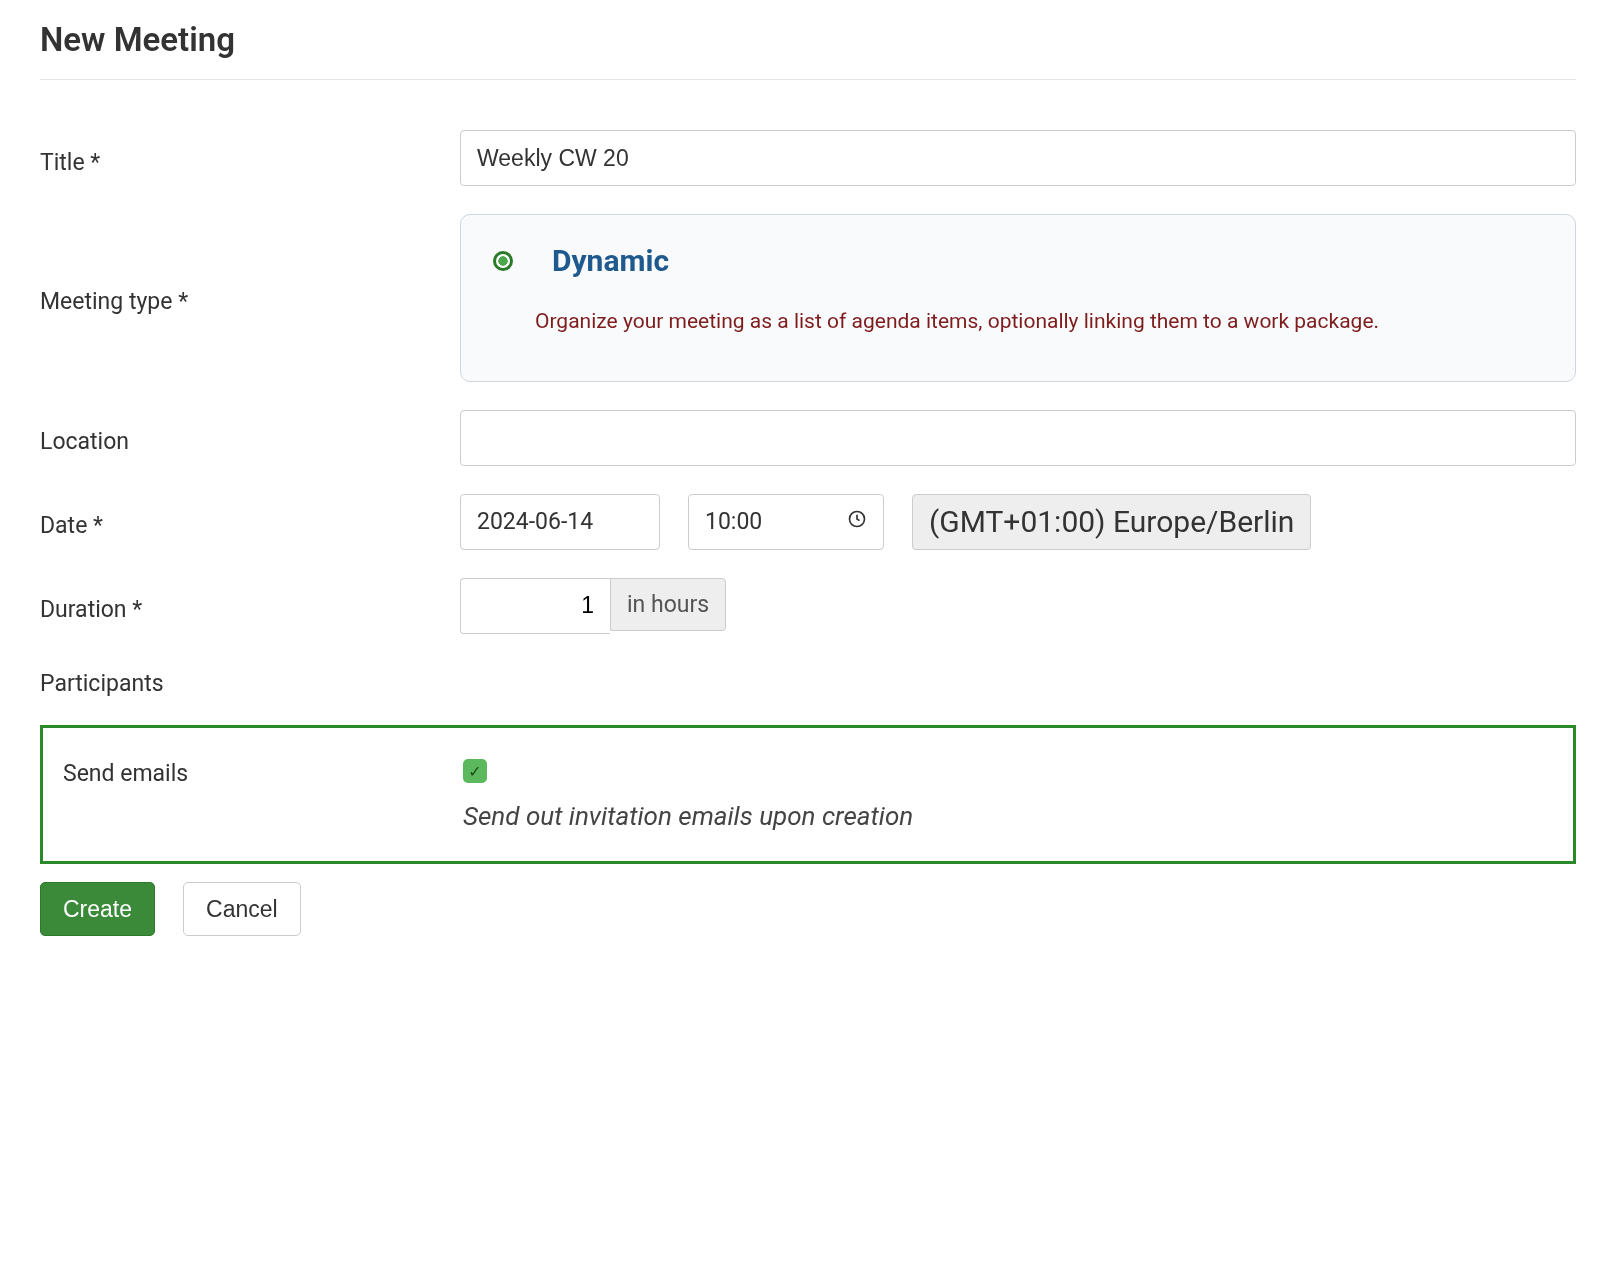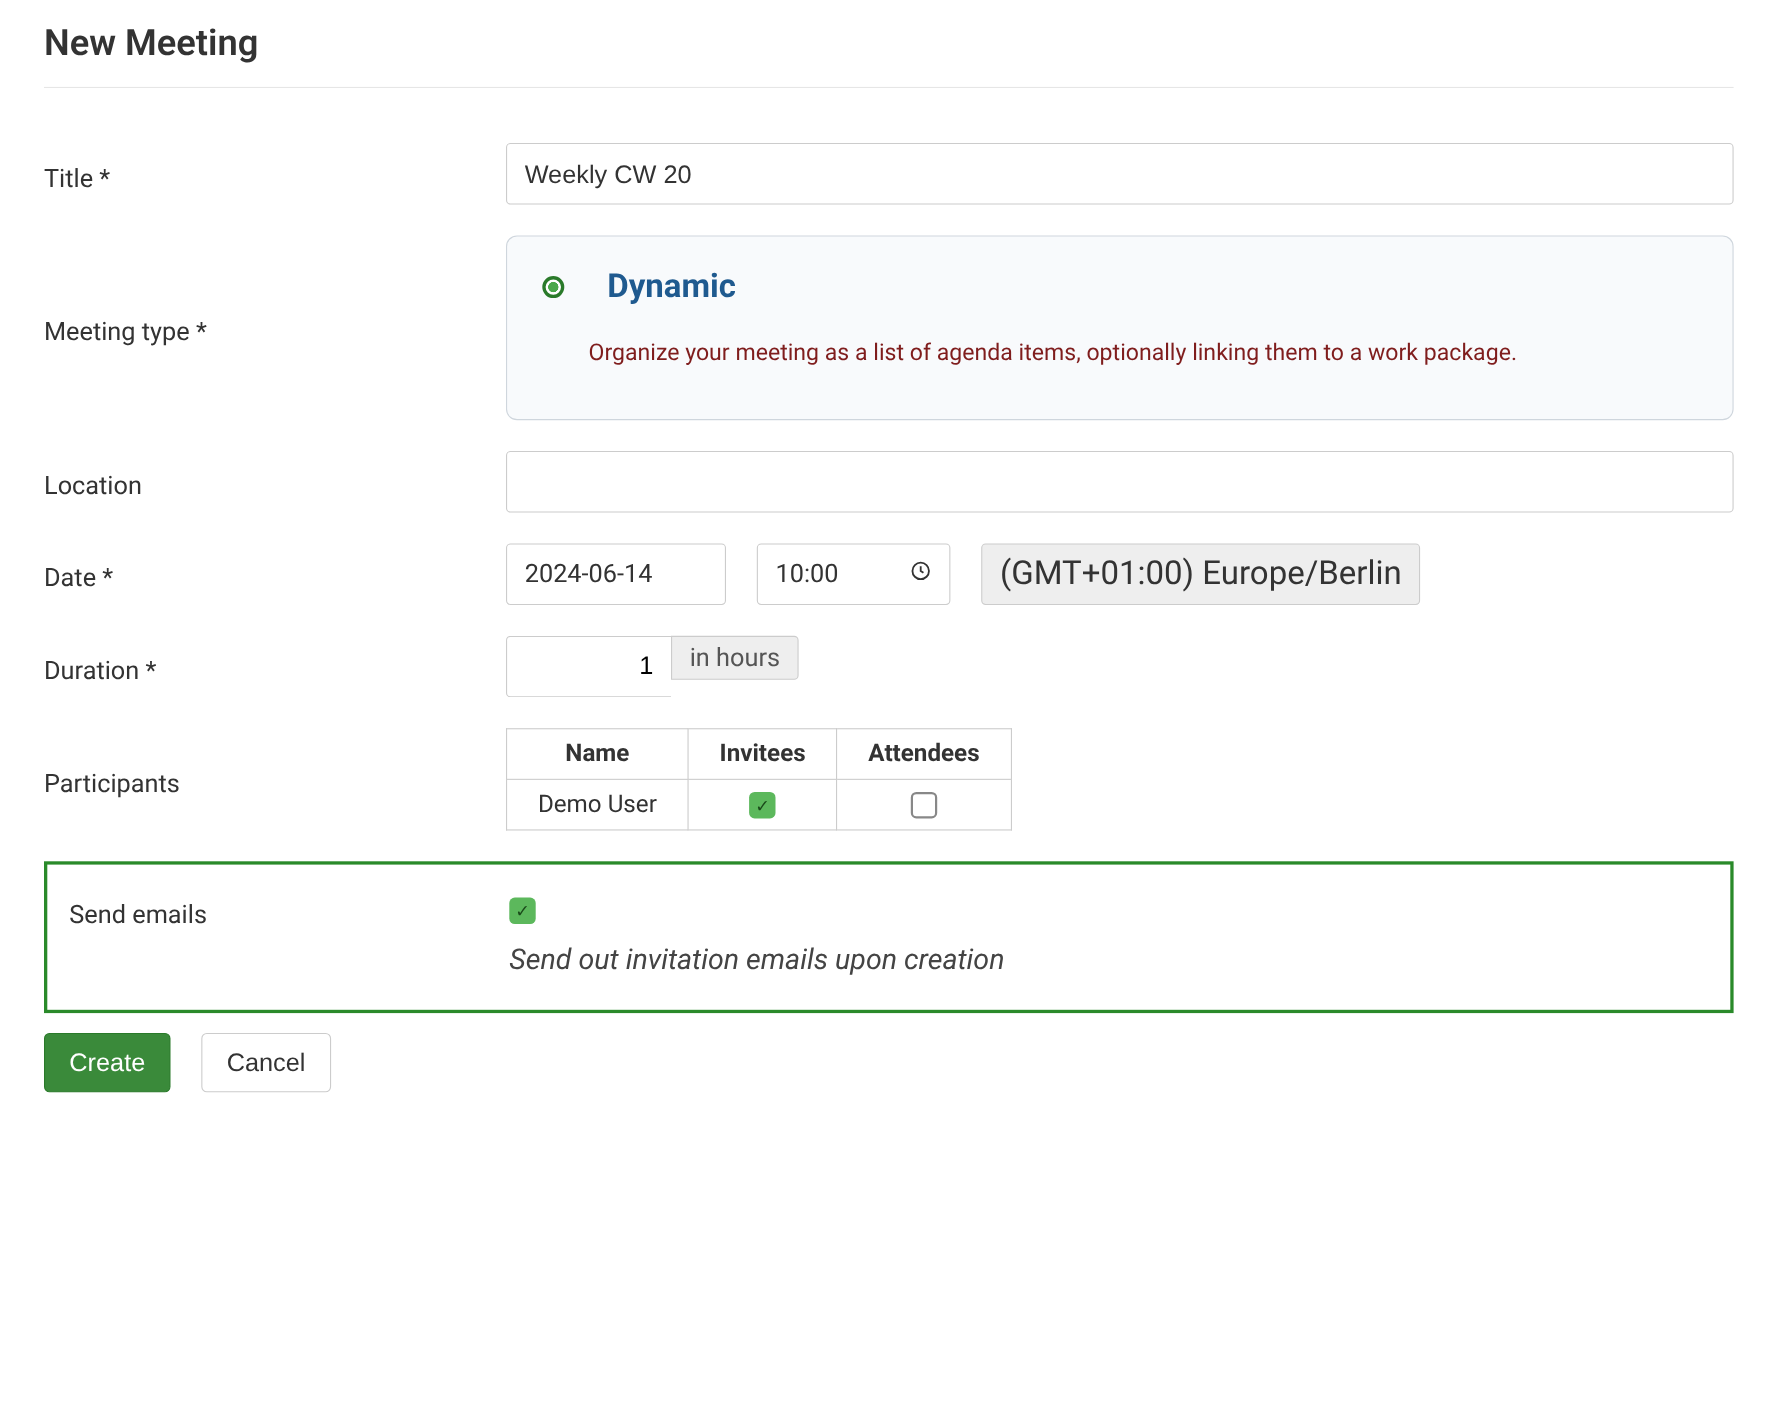--- a/index.html
+++ b/index.html
@@ -82,21 +82,21 @@
   height: 56px;
   border: 1px solid #ccc;
   border-radius: 4px;
   padding: 0 16px;
   font-size: 23px;
   display: flex;
   align-items: center;
   background: #fff;
 }
 .date-input { width: 200px; }
-.time-input { width: 176px; justify-content: space-between; gap: 20px; }
+.time-input { width: 196px; justify-content: space-between; gap: 20px; }
 .tz-box {
   height: 56px;
   border: 1px solid #ccc;
   border-radius: 4px;
   padding: 0 16px;
   font-size: 30px;
   display: flex;
   align-items: center;
   background: #eeeeee;
   color: #333;
@@ -106,21 +106,21 @@
   width: 150px;
   height: 56px;
   border: 1px solid #ccc;
   border-right: none;
   border-radius: 4px 0 0 4px;
   text-align: right;
   padding: 0 16px;
   font-size: 23px;
 }
 .duration-unit {
-  height: 40px;
+  height: 53px;
   border: 1px solid #ccc;
   border-radius: 0 4px 4px 0;
   background: #eeeeee;
   padding: 0 16px;
   font-size: 23px;
   display: flex;
   align-items: center;
   color: #555;
 }
 .participants-table {
@@ -239,42 +239,20 @@
   <div class="form-control-area">
     <div class="duration-row">
       <input class="duration-input" type="text" value="1" style="">
       <div class="duration-unit">in hours</div>
     </div>
   </div>
 </div>
 
 <div class="form-row" style="align-items:center;">
   <div class="form-label">Participants</div>
-  <div class="form-control-area">
-    <table class="participants-table">
-      <thead>
-        <tr>
-          <th>Name</th>
-          <th>Invitees</th>
-          <th>Attendees</th>
-        </tr>
-      </thead>
-      <tbody>
-        <tr>
-          <td class="name-cell">Demo User</td>
-          <td>
-            <span class="checkbox checked">✓</span>
-          </td>
-          <td>
-            <span class="checkbox unchecked"></span>
-          </td>
-        </tr>
-      </tbody>
-    </table>
-  </div>
 </div>
 
 <div class="send-emails-block">
   <div class="send-emails-label">Send emails</div>
   <div class="send-emails-ctrl">
     <span class="checkbox checked">✓</span>
     <div class="send-emails-desc">Send out invitation emails upon creation</div>
   </div>
 </div>
 

